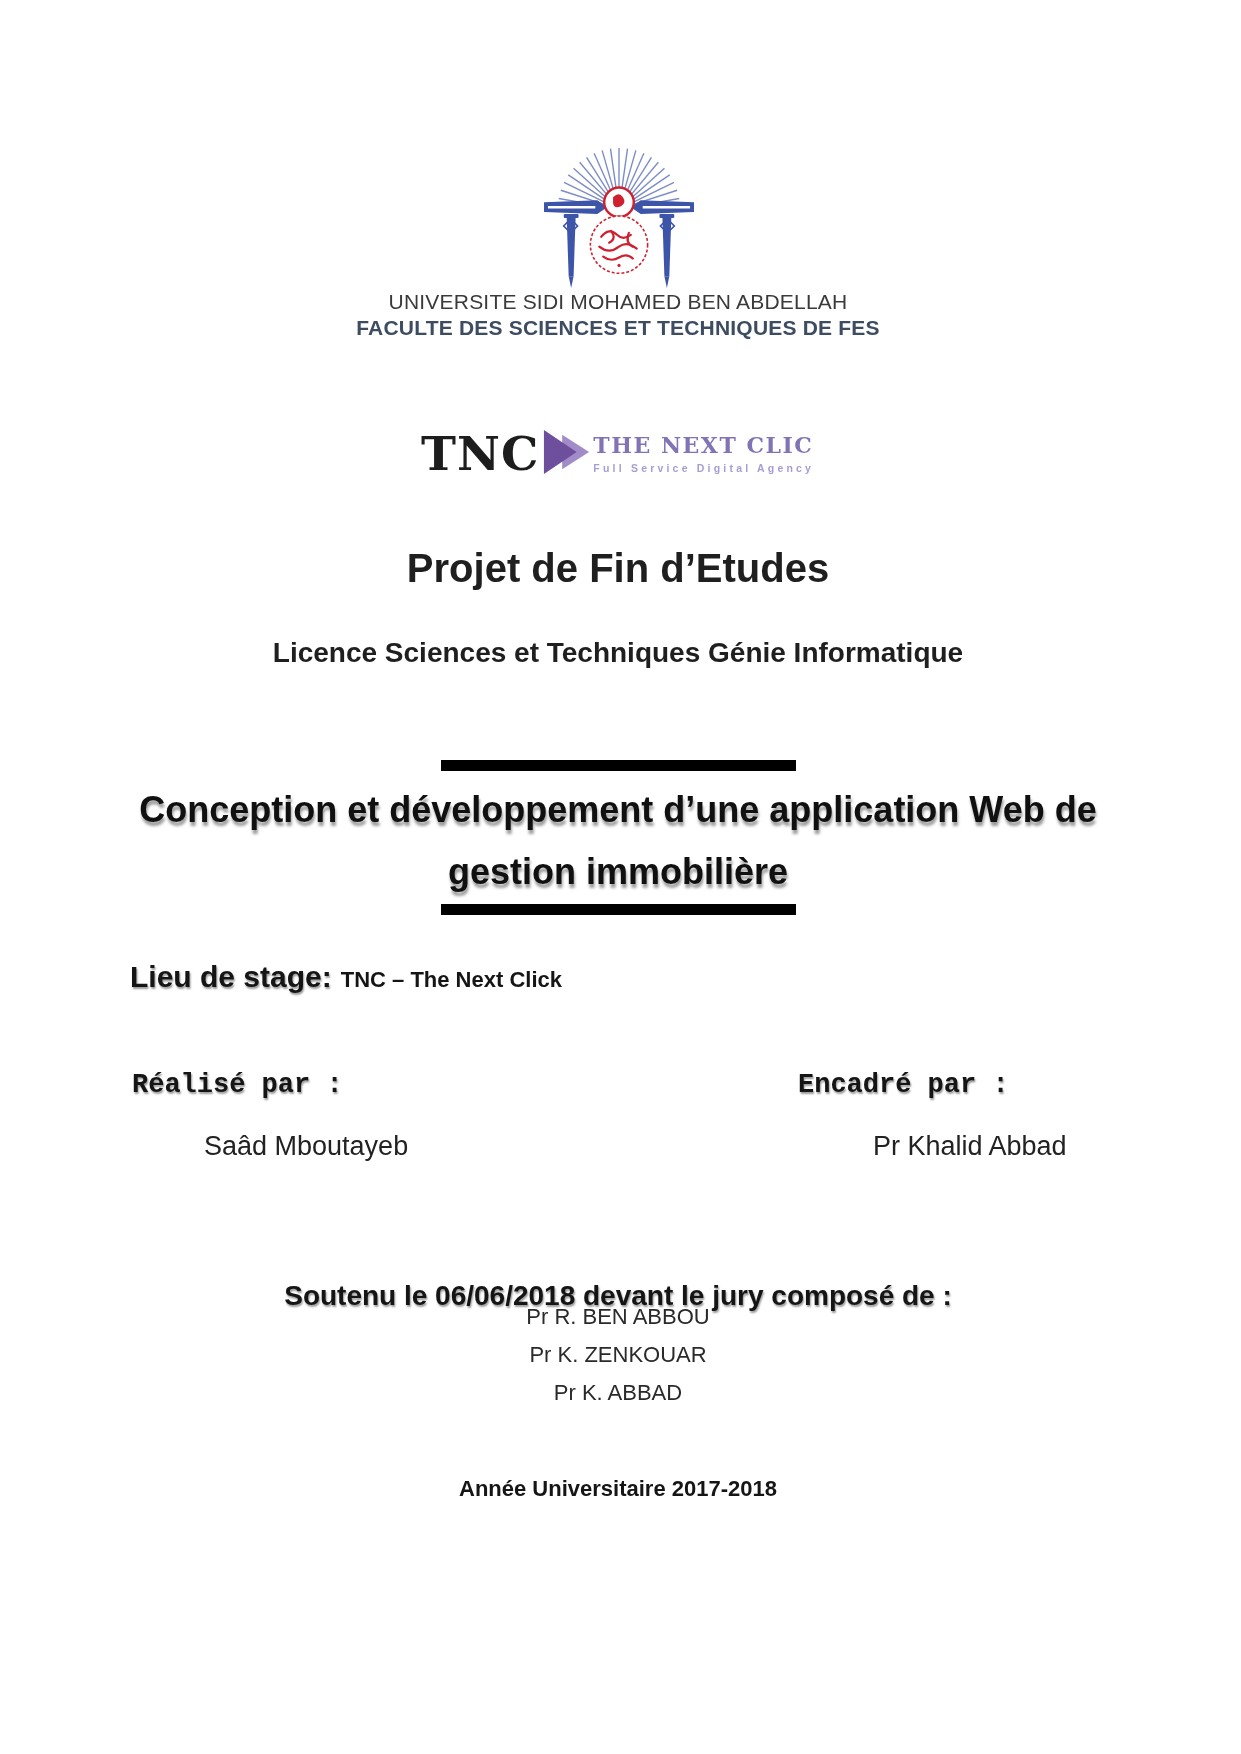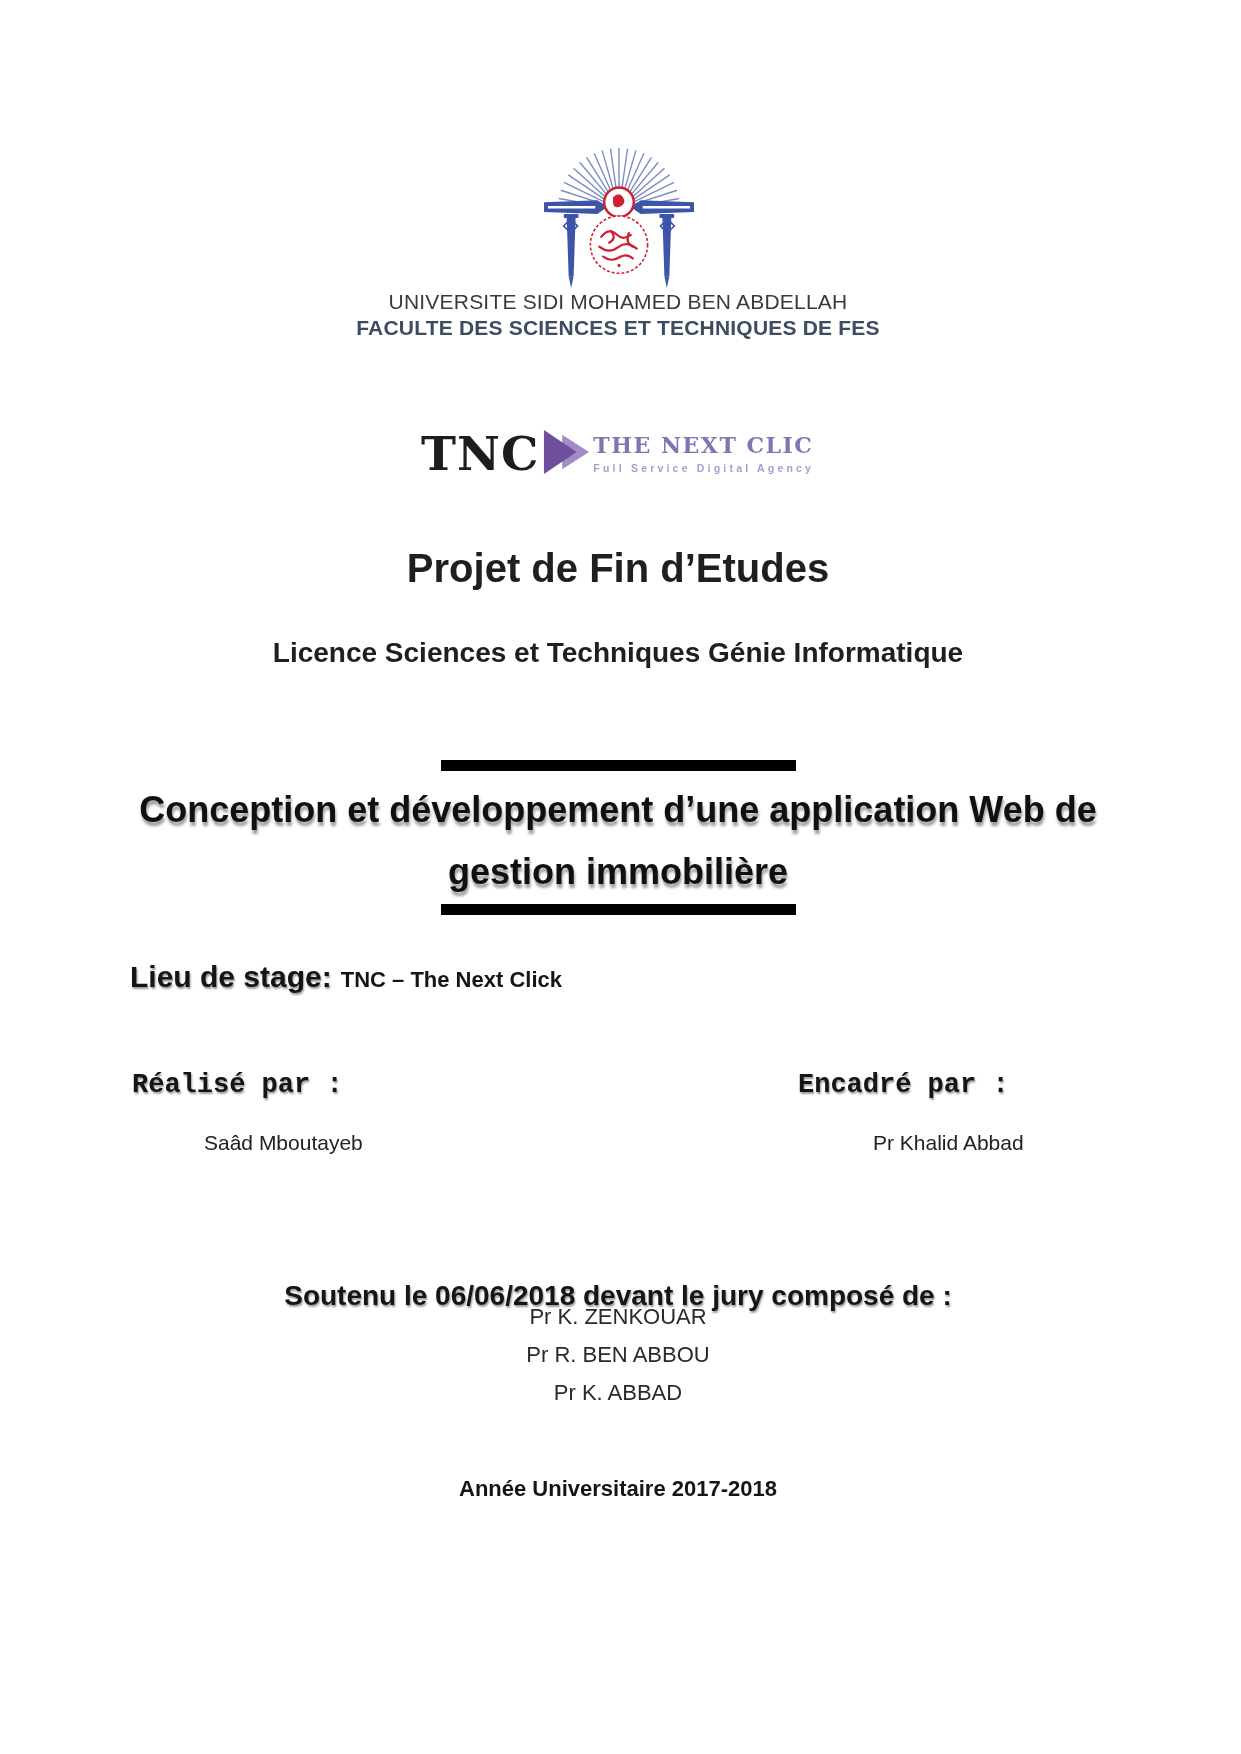--- a/index.html
+++ b/index.html
@@ -52,21 +52,21 @@
 
   .shadowed{text-shadow:1px 2px 2px rgba(0,0,0,0.40);}
 
   .stage-row{position:absolute;left:130px;top:960px;display:flex;align-items:baseline;}
   .stage-label{font-size:30px;font-weight:bold;color:#151515;}
   .stage-value{font-size:22px;font-weight:bold;color:#151515;margin-left:9px;}
 
   .credit-label{position:absolute;top:1070px;font-size:27px;font-weight:bold;color:#151515;font-family:Liberation Mono, monospace;}
   .credit-label.left{left:132px;}
   .credit-label.right{left:798px;}
-  .credit-name{position:absolute;top:1131px;font-size:21px;color:#222222;}
+  .credit-name{position:absolute;top:1131px;font-size:27px;color:#222222;}
   .credit-name.left{left:204px;}
   .credit-name.right{left:873px;}
 
   .jury-heading{top:1280px;font-size:28px;font-weight:bold;color:#151515;}
   .jury-list{top:1298px;font-size:22px;color:#2a2a2a;line-height:38px;}
 
   .year{top:1476px;font-size:22px;font-weight:bold;color:#151515;text-align:center;}
 </style>
 </head>
 <body>
@@ -167,20 +167,20 @@
     <span class="stage-value">TNC – The Next Click</span>
   </div>
 
   <div class="credit-label left shadowed">Réalisé par :</div>
   <div class="credit-label right shadowed">Encadré par :</div>
   <div class="credit-name left">Saâd Mboutayeb</div>
   <div class="credit-name right">Pr Khalid Abbad</div>
 
   <div class="centered jury-heading shadowed">Soutenu le 06/06/2018 devant le jury composé de :</div>
   <div class="centered jury-list">
+    <div>Pr R. BEN ABBOU</div>
     <div>Pr K. ZENKOUAR</div>
-    <div>Pr R. BEN ABBOU</div>
     <div>Pr K. ABBAD</div>
   </div>
 
   <div class="centered year">Année Universitaire 2017-2018</div>
 
 </div>
 
 </body></html>

